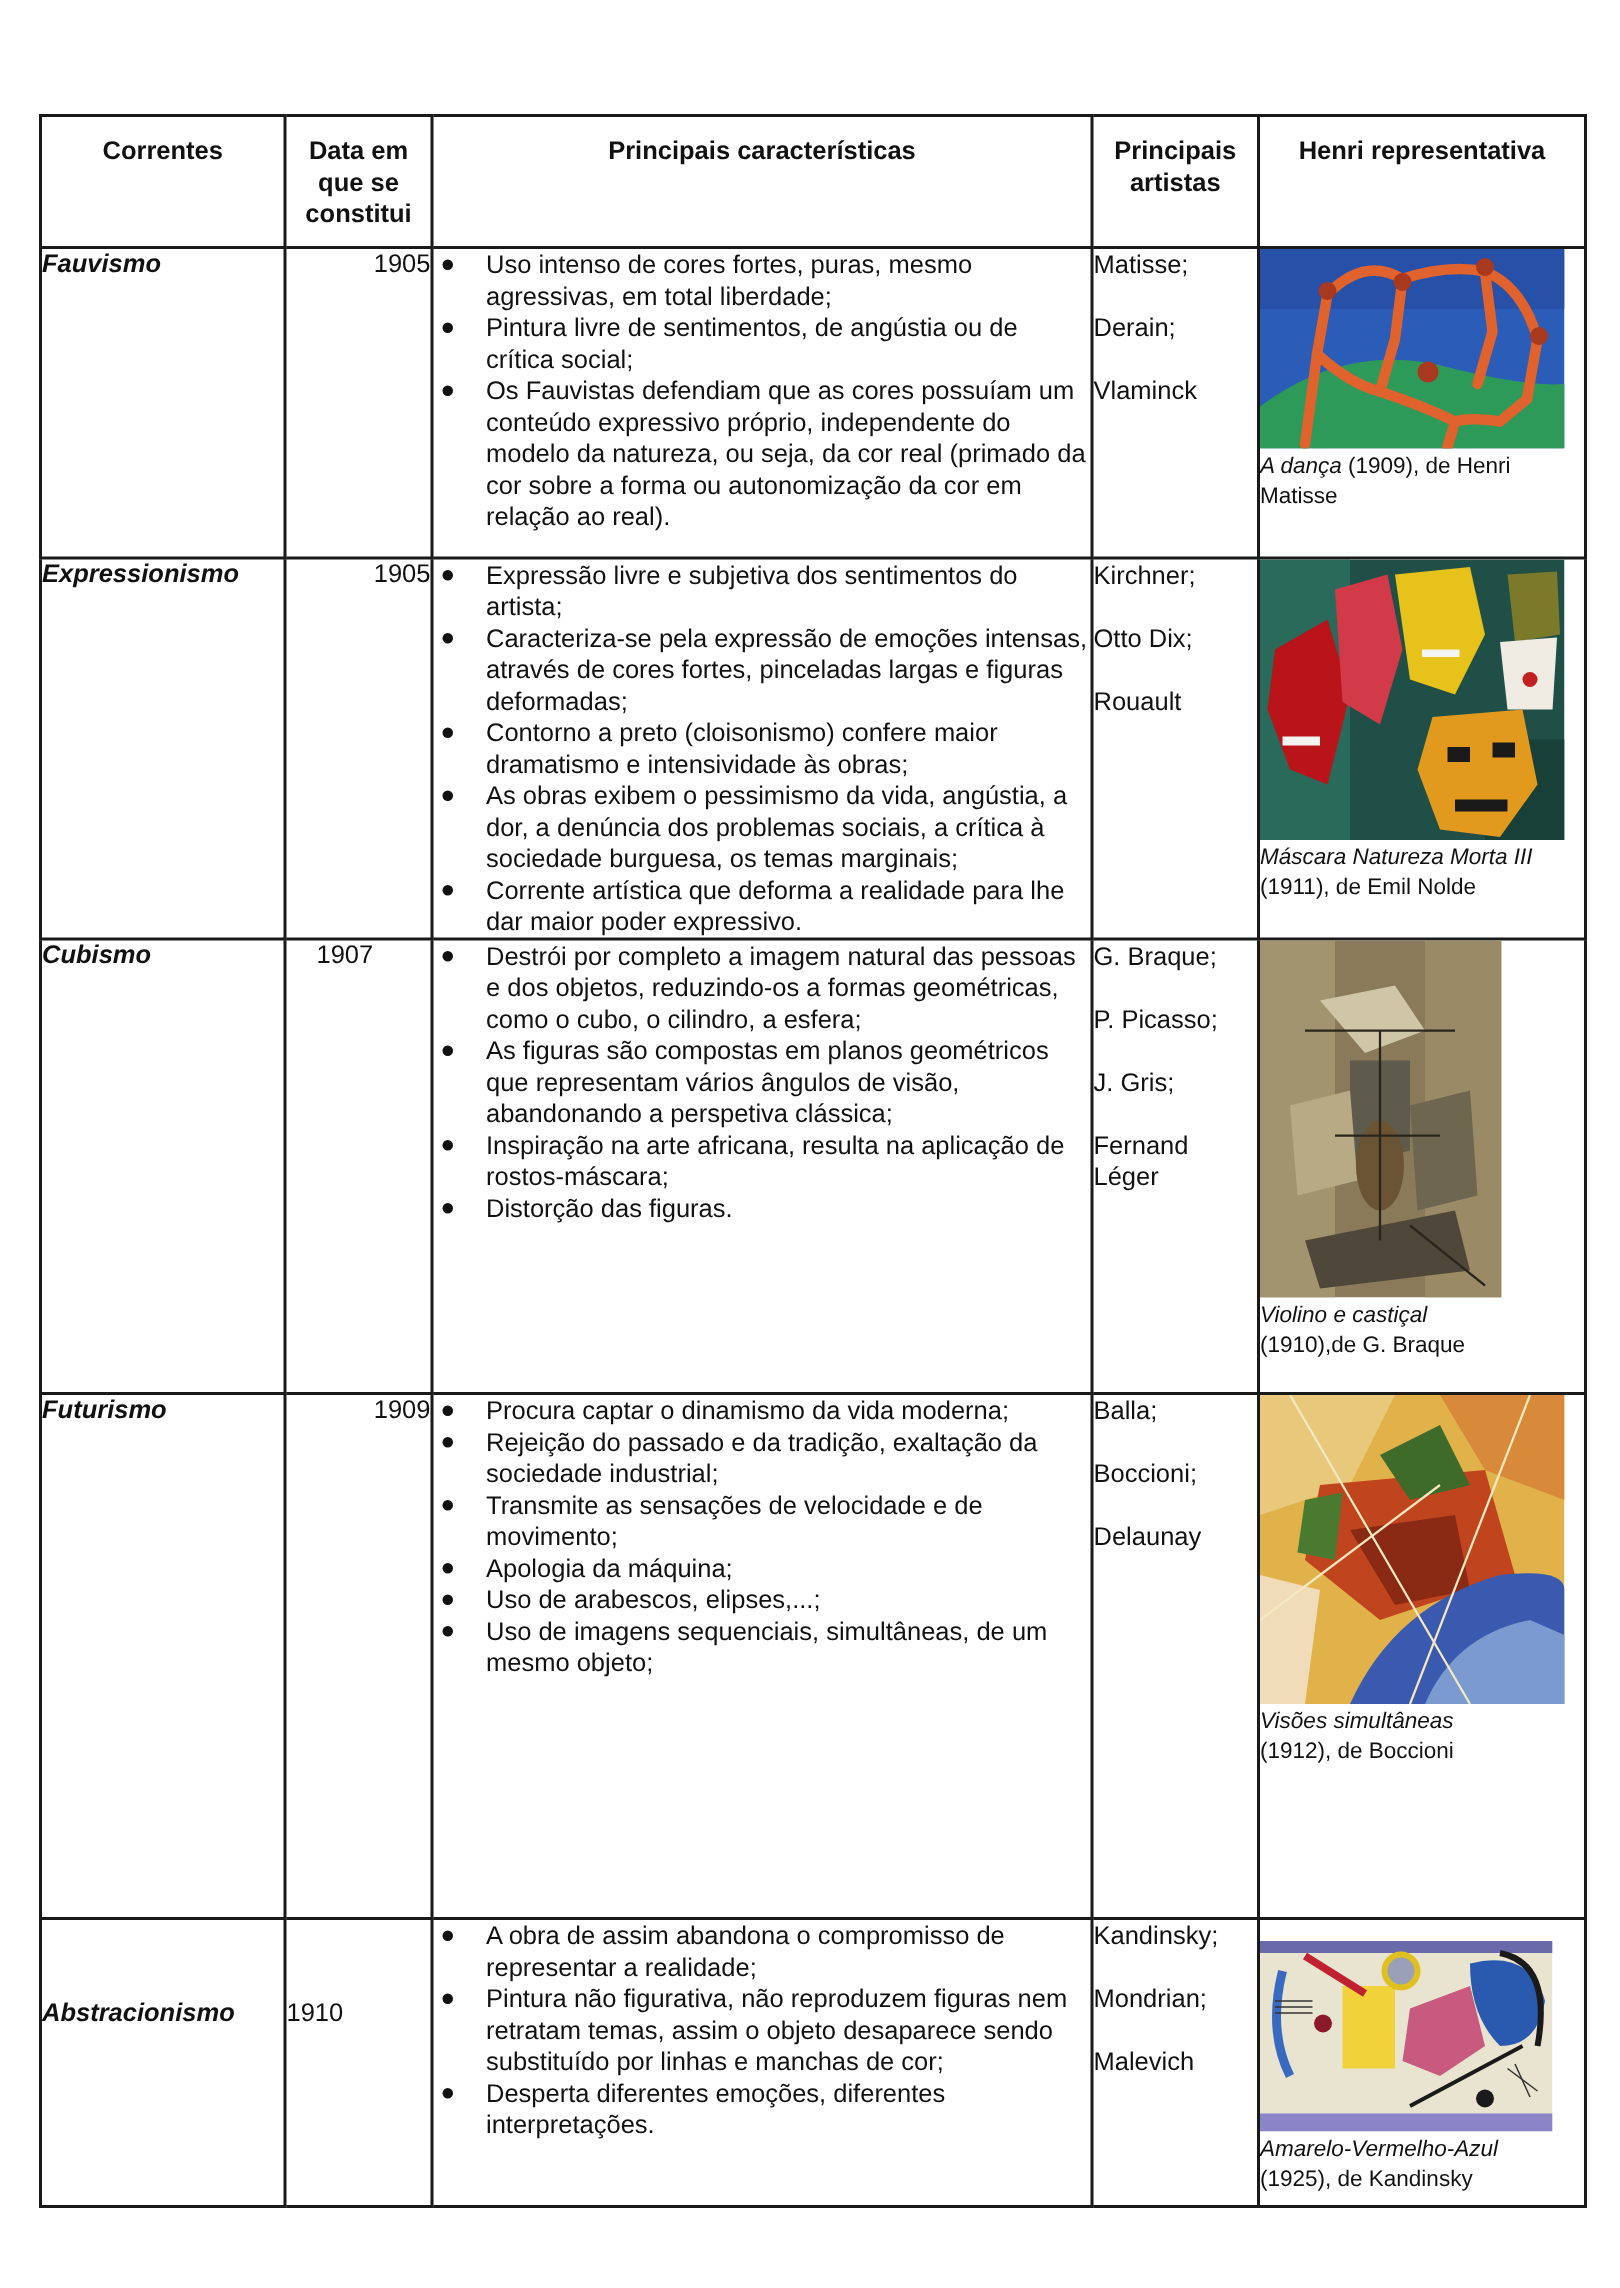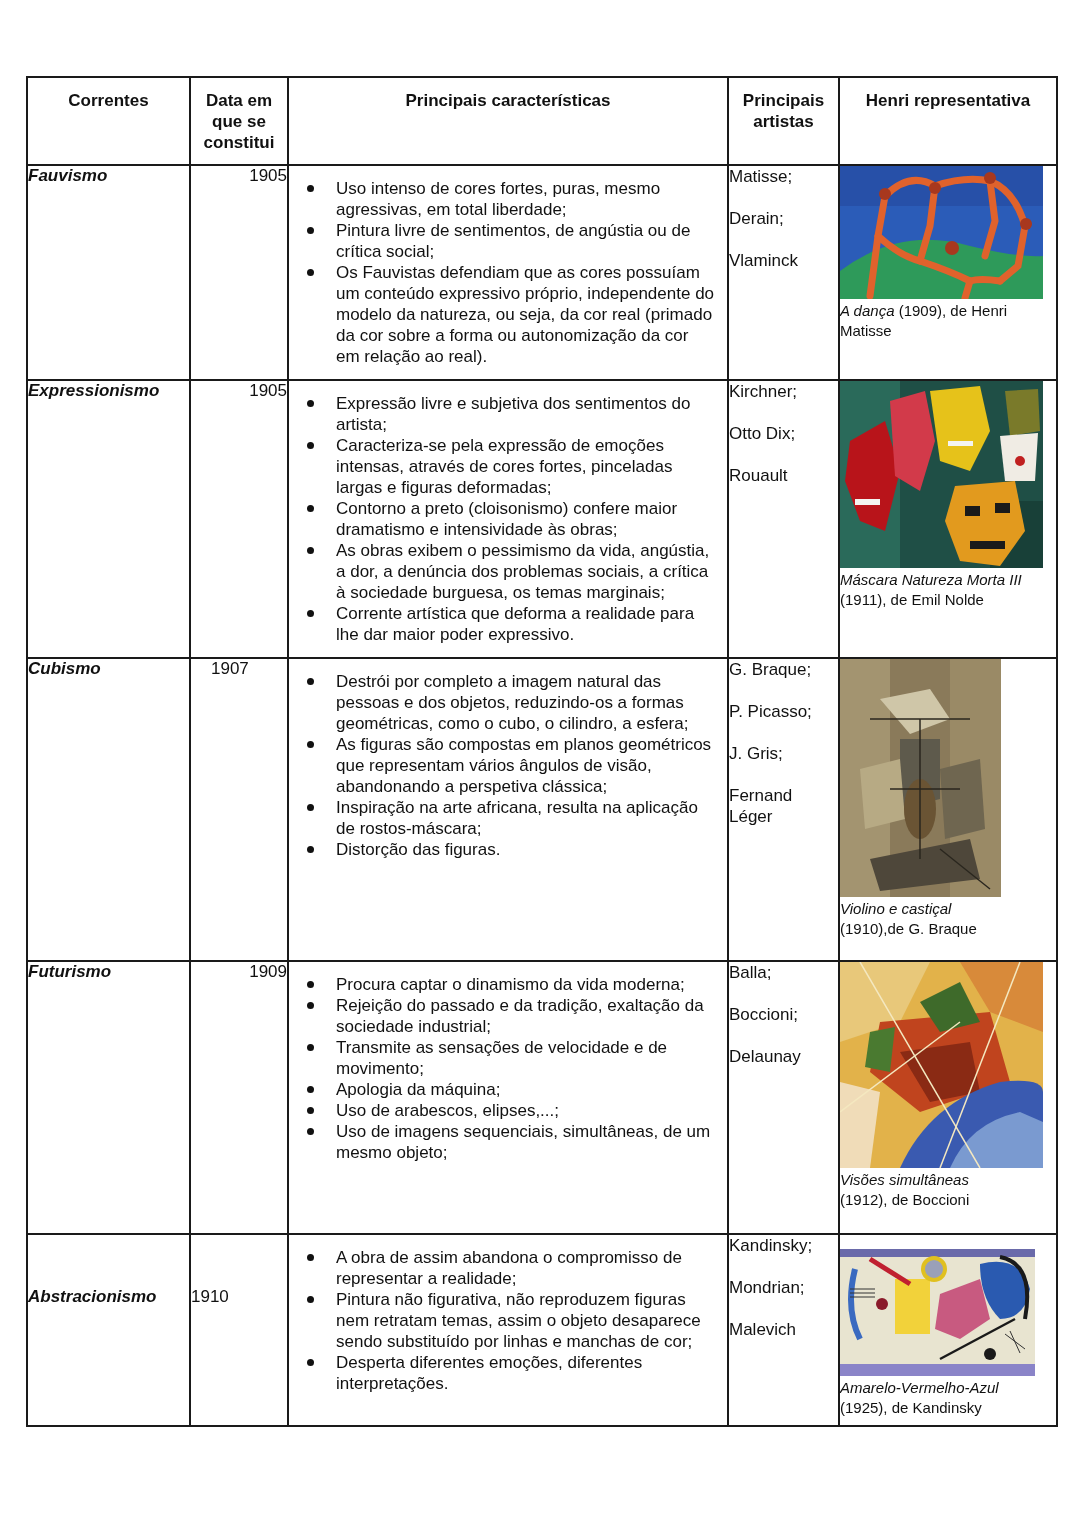--- a/index.html
+++ b/index.html
@@ -10,21 +10,21 @@
   }
   table.main td, table.main th {
     border: 2px solid #1a1a1a; vertical-align: top; padding: 0;
   }
   th { font-weight: bold; font-size: 17px; line-height: 21px; text-align: center; padding-top: 12px !important; height: 74px; margin-left: 15px; }
   col.c1 { width: 163px; } col.c2 { width: 98px; } col.c3 { width: 440px; } col.c4 { width: 111px; } col.c5 { width: 218px; }
   td.name { vertical-align: middle; font-weight: bold; font-size: 17px; font-style: italic; }
   td.date { vertical-align: middle; text-align: right; font-size: 17px; }
   td.date.offset-left { text-align: left; padding-left: 20px; }
   td.chars { font-size: 17px; line-height: 21px; padding: 10px 8px 6px 0; }
-  ul.bullets { margin: 0; padding: 12px; list-style: none; }
+  ul.bullets { margin: 0; padding: 0; list-style: none; }
   ul.bullets li { position: relative; padding-left: 35px; }
   ul.bullets li::before { content: ""; position: absolute; left: 6px; top: 7px; width: 7px; height: 7px; border-radius: 50%; background: #111; }
   td.artists { font-size: 17px; line-height: 21px; padding: 10px 8px 0 9px; }
   td.artists .artist { margin-bottom: 21px; }
   td.work { padding: 12px 8px 8px 9px; }
   .painting { display: block; margin-bottom: 2px; }
   .caption { font-size: 15px; line-height: 20px; }
   .caption i { font-style: italic; }
 </style>
 </head>
@@ -169,21 +169,21 @@
               <path d="M80 60 L80 200"></path>
               <path d="M30 60 L130 60"></path>
               <path d="M50 130 L120 130"></path>
               <path d="M100 190 L150 230"></path>
             </g>
         </svg>
         <div class="caption"><i>Violino e castiçal</i><br><span> (1910),de G. Braque</span></div>
       </td>
     </tr>
 
-    <tr style="height:273px">
+    <tr style="height:350px">
       <td class="name">Futurismo</td>
       <td class="date">1909</td>
       <td class="chars">
         <ul class="bullets">
           <li>Procura captar o dinamismo da vida moderna;</li>
           <li>Rejeição do passado e da tradição, exaltação da sociedade industrial;</li>
           <li>Transmite as sensações de velocidade e de movimento;</li>
           <li>Apologia da máquina;</li>
           <li>Uso de arabescos, elipses,...;</li>
           <li>Uso de imagens sequenciais, simultâneas, de um mesmo objeto;</li>

